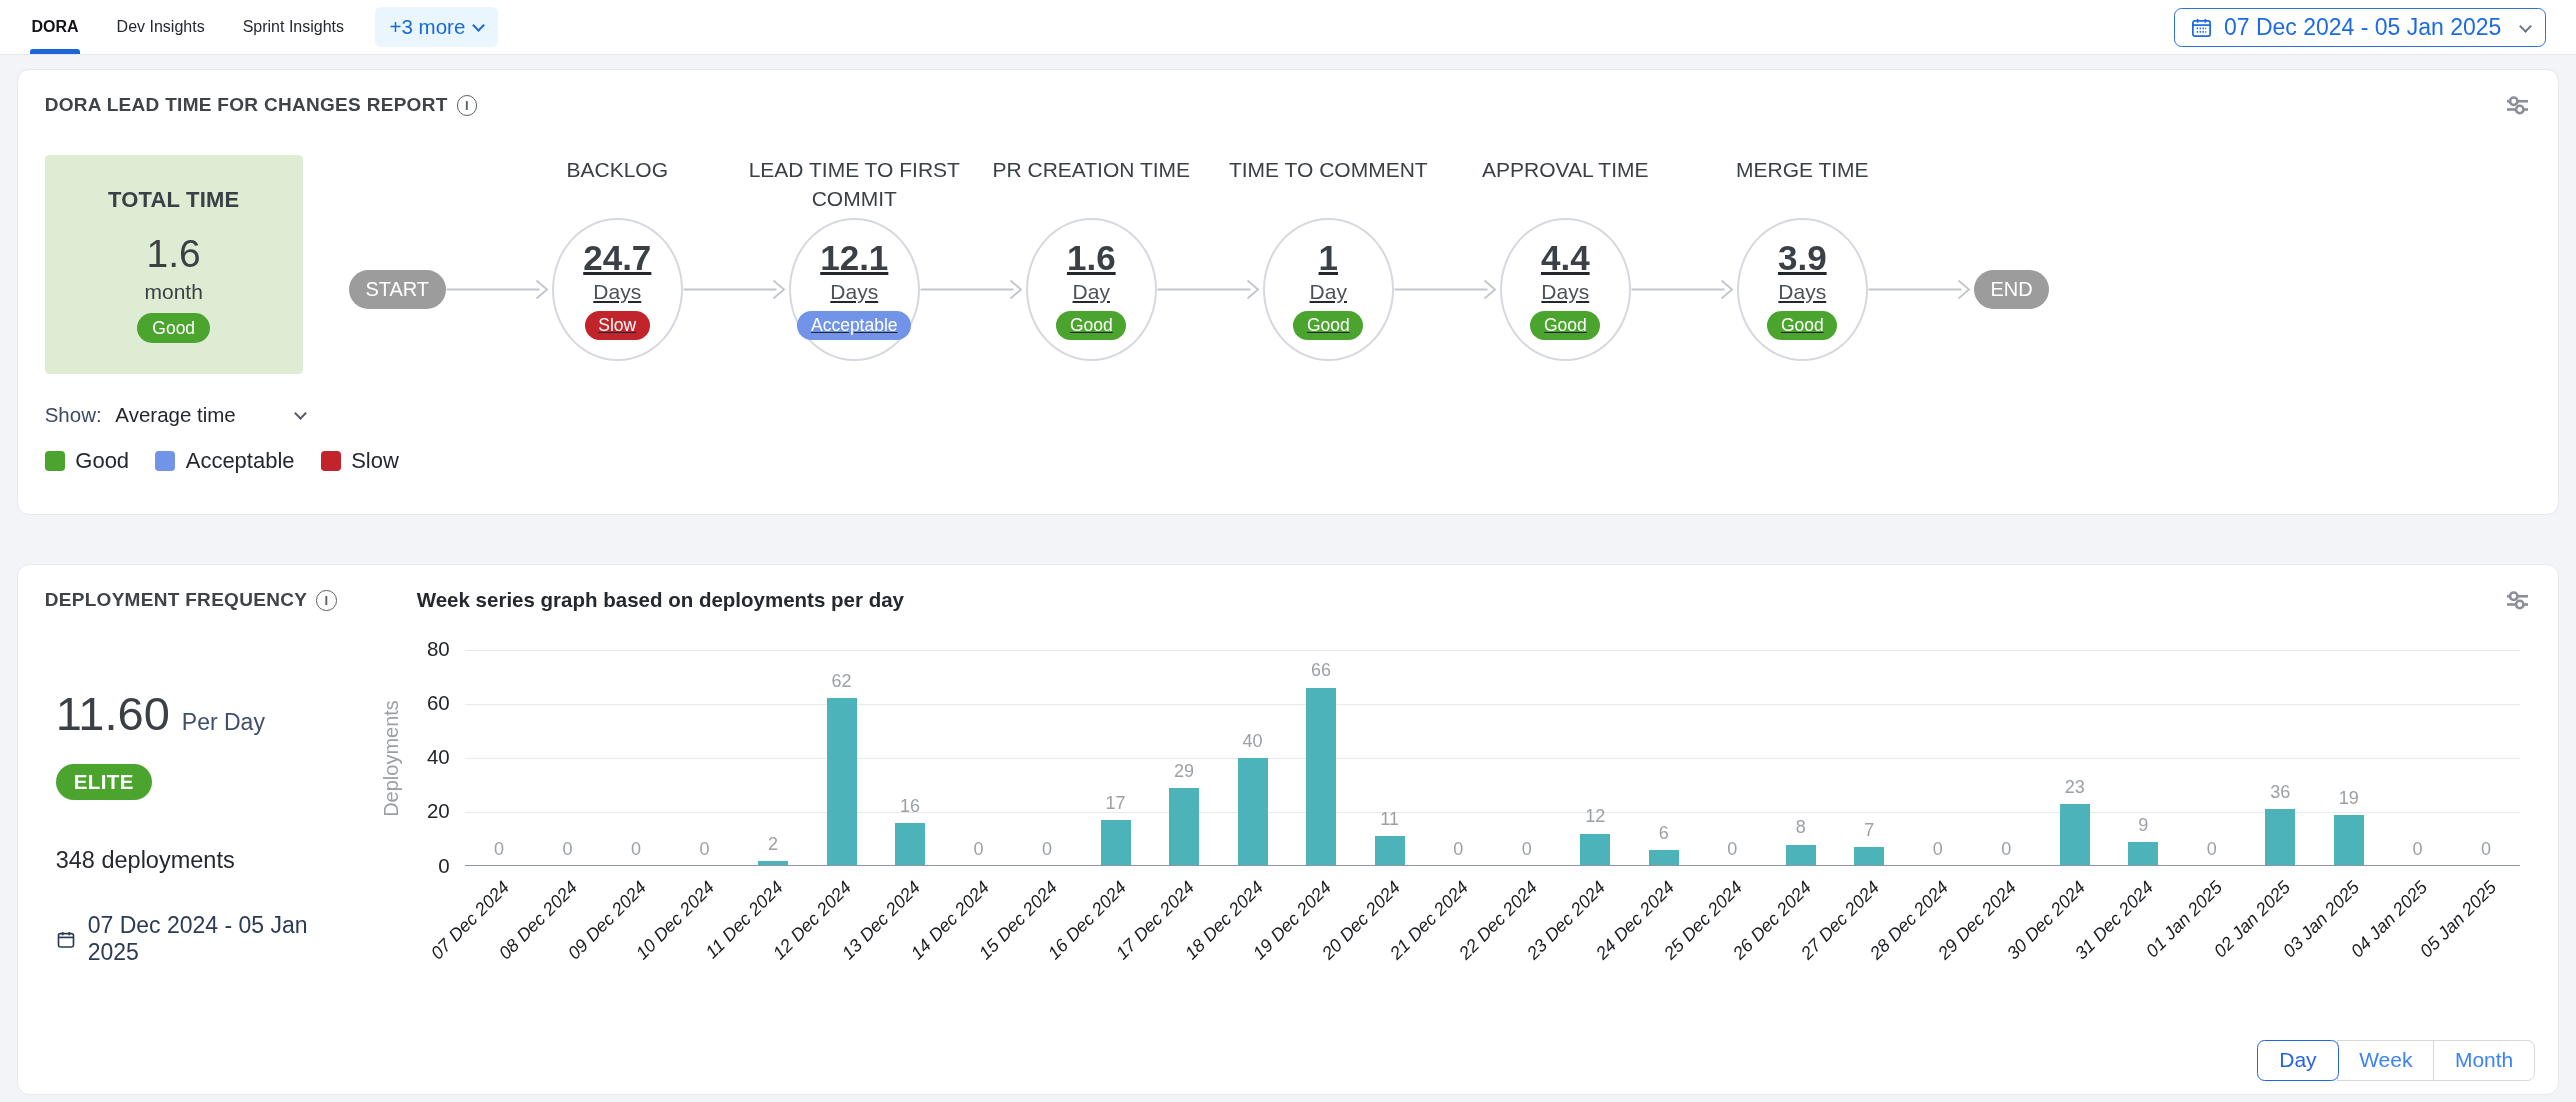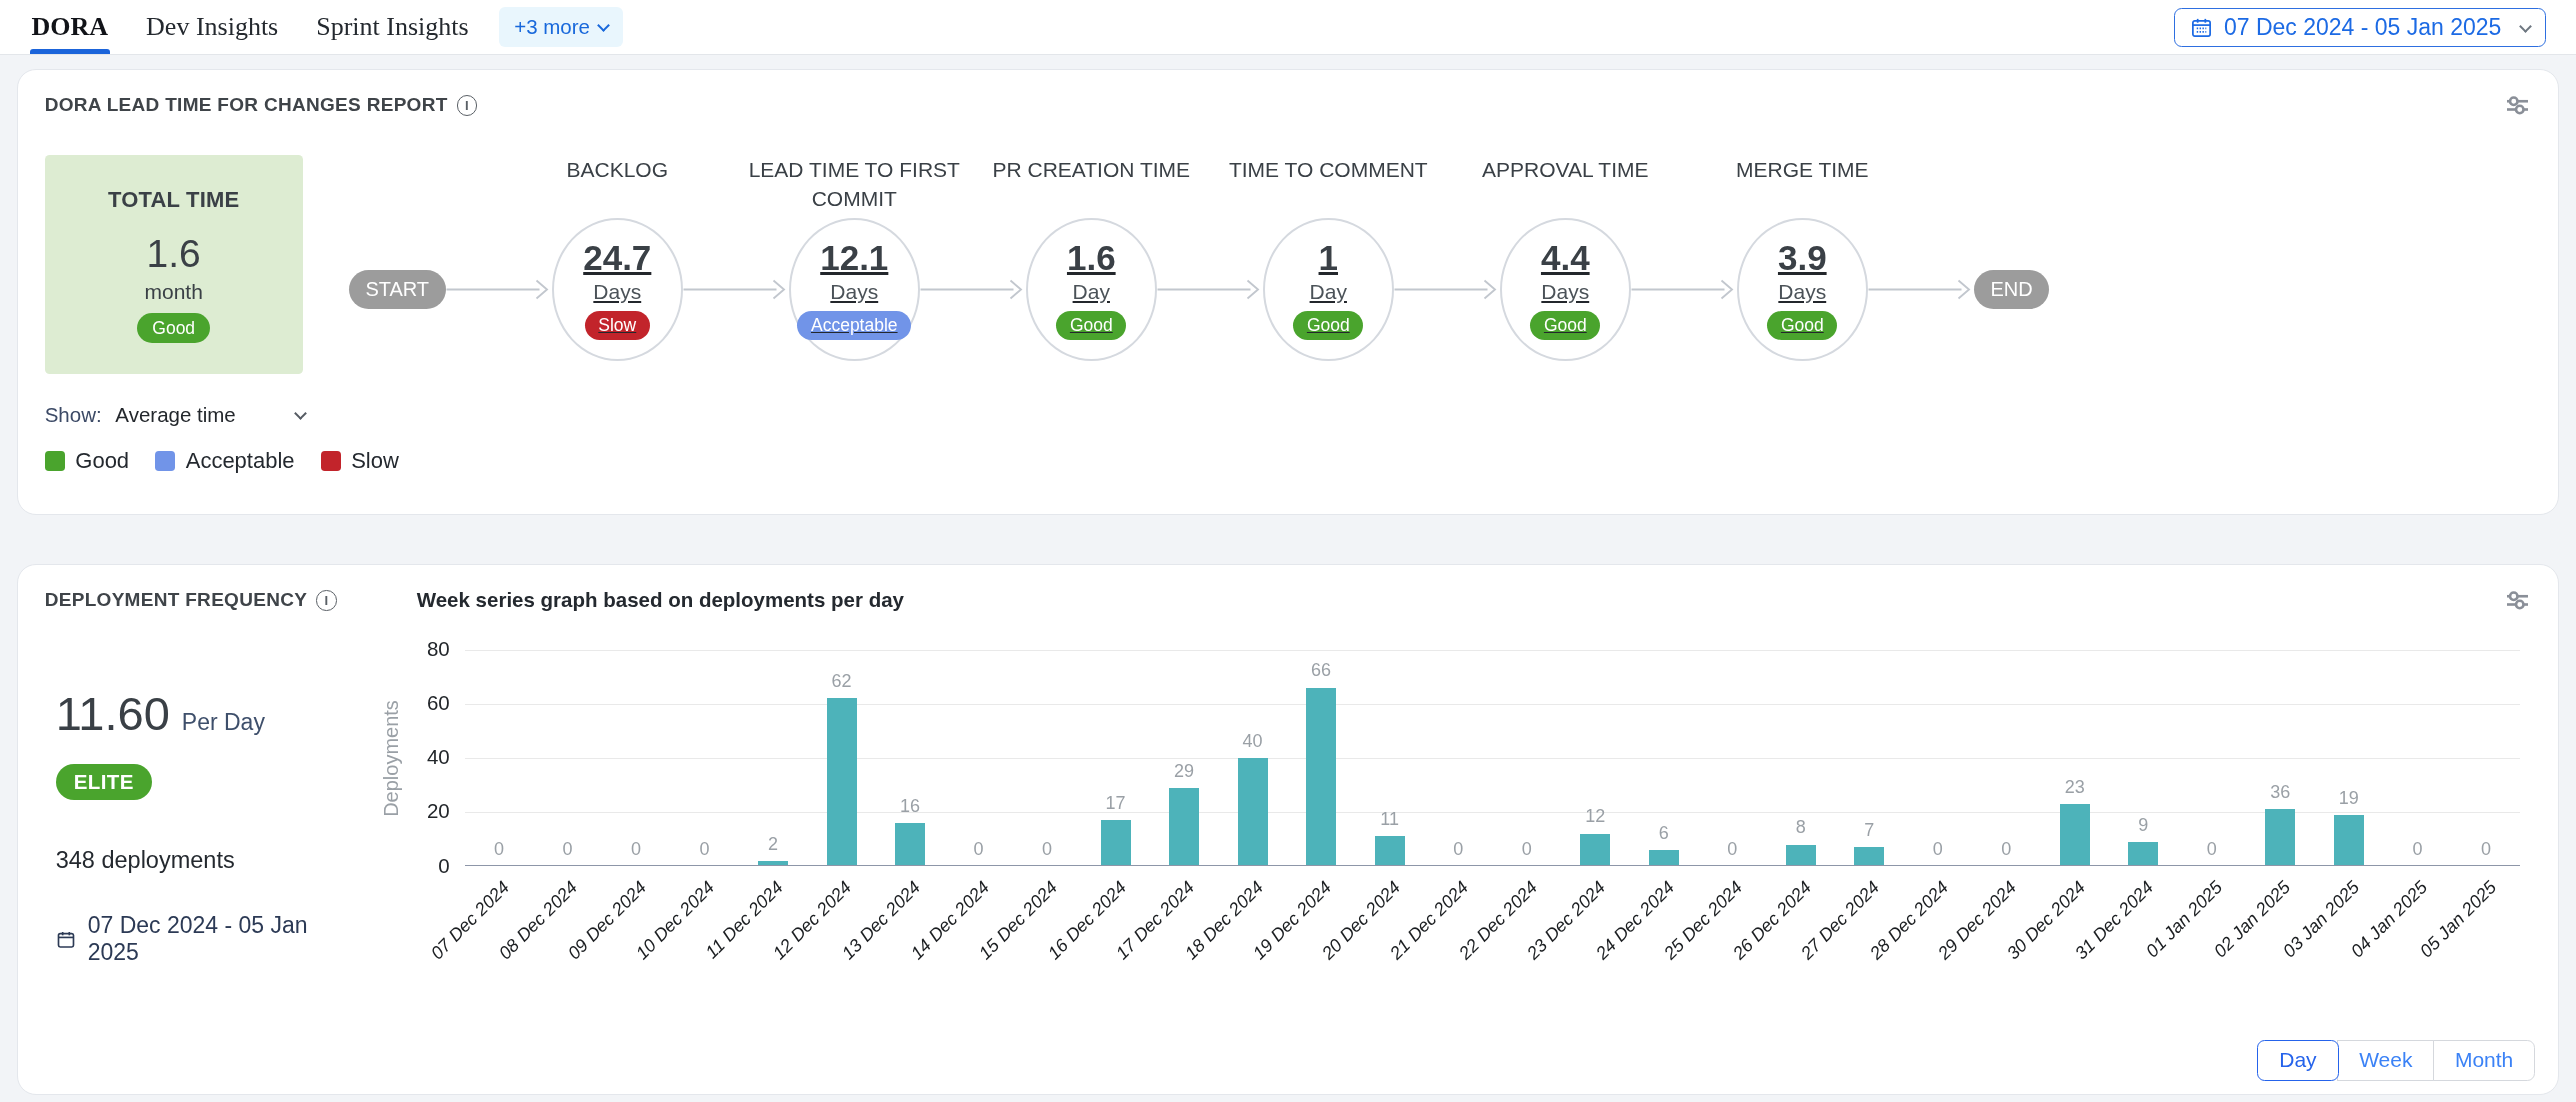--- a/index.html
+++ b/index.html
@@ -9,22 +9,22 @@
     background: #f2f4f7;
     color: #23272c;
   }
   
   .topbar {
     height: 55px; background: #ffffff; border-bottom: 0.8px solid #e3e6ea;
     display: flex; align-items: center; padding: 0 30px; position: relative;
   }
   .tabs { display: flex; align-items: center; gap: 35px; height: 100%; }
   .tab {
-    font-size: 26px; color: #24292f; height: 100%; display: flex; align-items: center;
-    cursor: pointer; position: relative; padding: 0 1.5px; font-family: Liberation Serif, serif;
+    font-size: 16px; color: #24292f; height: 100%; display: flex; align-items: center;
+    cursor: pointer; position: relative; padding: 0 1.5px;
   }
   .tab.active { font-weight: bold; color: #111318; }
   .tab.active::after {
     content: ""; position: absolute; left: 0; right: 0; bottom: 0; height: 4.6px;
     background: #1b64da; border-radius: 3px 3px 0 0;
   }
   .more-chip {
     margin-left: 29px; background: #e9f6fd; color: #1868db; font-size: 20.5px;
     padding: 7.6px 15px; border-radius: 6px; display: flex; align-items: center; cursor: pointer;
   }
@@ -35,21 +35,21 @@
   }
   .date-btn {
     position: absolute; right: 30px; top: 7.6px; height: 39px;
     border: 1.5px solid #2e6fe0; border-radius: 7.6px; background: #fff;
     display: flex; align-items: center; gap: 10.6px; padding: 0 15px;
     color: #1c6ae4; font-size: 23px; font-weight: 500; cursor: pointer;
   }
   .date-btn .chev-wrap { color: #6e7781; }
   
   .card {
-    background: #ffffff; border: 0.8px solid #e4e7ec; border-radius: 19px;
+    background: #ffffff; border: 0.8px solid #e4e7ec; border-radius: 12px;
     margin: 0 16.7px; position: relative;
   }
   .card1 { margin-top: 14.4px; height: 446px; }
   .card2 { margin-top: 49px; height: 531px; }
   .card-header {
     display: flex; align-items: center; padding: 23px 27px 0 27px;
   }
   .card-title {
     font-size: 19px; font-weight: 600; letter-spacing: 0.3px; color: #3f4449;
     text-transform: uppercase; display: flex; align-items: center;

